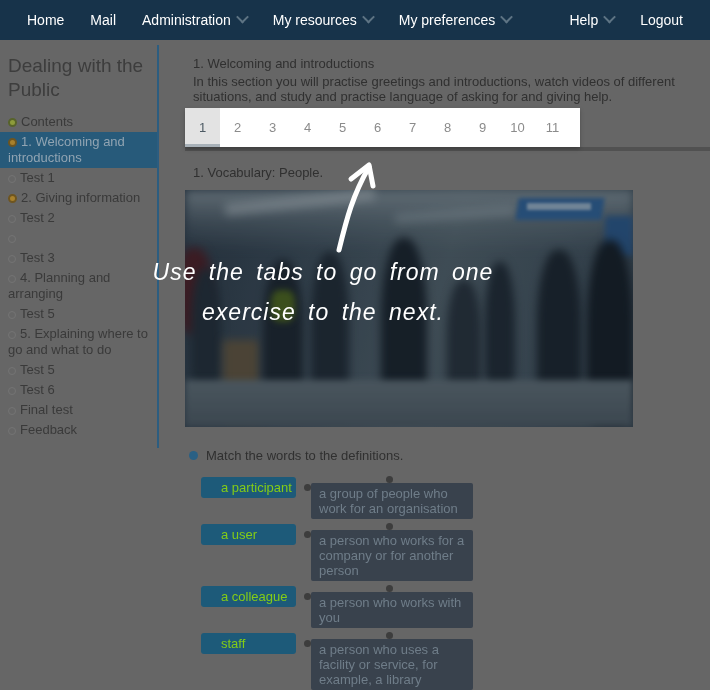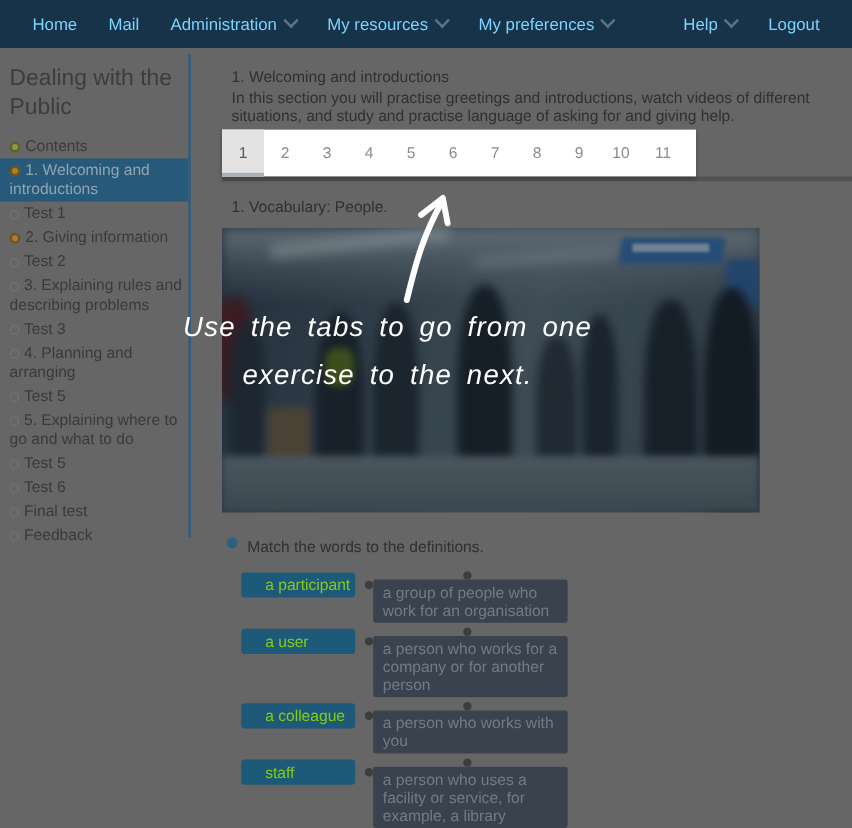--- a/index.html
+++ b/index.html
@@ -3,21 +3,21 @@
 <meta charset="utf-8">
 <style>
   html,body{margin:0;padding:0;}
   body{font-family:"Liberation Sans","DejaVu Sans",sans-serif;background:#444;}
   .page{position:relative;width:710px;height:690px;margin:0 auto;overflow:hidden;
         background:#666666;}
 
   
   .navbar{position:absolute;left:0;top:0;width:710px;height:40px;background:#17334a;
           display:flex;align-items:center;box-sizing:border-box;padding:0 14px;}
-  .nav-item{display:flex;align-items:center;gap:7px;color:#7dd3fc;font-size:14px;
+  .nav-item{display:flex;align-items:center;gap:7px;color:#ffffff;font-size:14px;
             padding:0 13px;height:40px;line-height:40px;cursor:pointer;white-space:nowrap;}
   .nav-spacer{margin-left:auto;}
   .chev{width:7px;height:7px;border-right:2px solid #5e7484;border-bottom:2px solid #5e7484;
         transform:rotate(45deg) translate(-1px,-1px);display:inline-block;margin-top:-4px;}
 
   
   .sidebar{position:absolute;left:0;top:40px;width:157px;color:#3a3a3a;}
   .sidebar-title{font-size:19px;line-height:24px;color:#3d3d3d;padding:14px 10px 2px 8px;}
   .side-list{list-style:none;margin:8px 0 0 0;padding:0;}
   .side-item{font-size:13px;line-height:16px;padding:2px 4px 2px 8px;color:#3a3a3a;cursor:pointer;}
@@ -33,21 +33,21 @@
   .content{position:absolute;left:185px;top:40px;width:525px;color:#303030;font-size:13px;}
   .section-title{margin:16px 0 0 8px;line-height:16px;}
   .section-intro{margin:2px 0 0 8px;line-height:15px;width:515px;}
   .tabs-wrap{margin-top:4px;border-bottom:4px solid rgba(0,0,0,0.2);height:39px;}
   .tabs-box{display:inline-flex;background:#ffffff;height:39px;padding-right:10px;
             box-shadow:0 2px 4px rgba(0,0,0,0.25);position:relative;z-index:5;}
   .tab{width:35px;height:39px;line-height:39px;text-align:center;font-size:13px;
        color:#8b8b8b;cursor:pointer;box-sizing:border-box;}
   .tab.active{background:#e3e3e3;border-bottom:3px solid #a9b2b9;color:#4d5a64;}
   .exercise-title{margin:14px 0 0 8px;line-height:16px;}
-  .instruction-row{margin:21px 0 0 4px;display:flex;align-items:flex-start;gap:8px;}
+  .instruction-row{margin:21px 0 0 4px;display:flex;align-items:center;gap:8px;}
   .dot-blue{width:9px;height:9px;border-radius:50%;background:#2a6084;flex:0 0 auto;}
 
   
   .photo{position:relative;margin:9px 0 0 0;width:448px;height:237px;overflow:hidden;
          background:linear-gradient(105deg,#2b3947 0%,#3c4c59 30%,#4e5e68 55%,#42525e 78%,#33414d 100%);}
   .photo *{position:absolute;}
   .ph-ceiling{left:0;top:0;width:448px;height:62px;
       background:linear-gradient(180deg,#77858e 0%,rgba(110,125,135,0.4) 55%,transparent 100%);
       filter:blur(5px);}
   .ph-beam1{left:40px;top:6px;width:150px;height:12px;background:#aeb9c0;opacity:.55;filter:blur(5px);transform:rotate(-6deg);}
@@ -149,21 +149,21 @@
 
         <li class="side-item progress">
           <span class="bullet"></span><span>2. Giving information</span>
         </li>
 
         <li class="side-item todo">
           <span class="bullet"></span><span>Test 2</span>
         </li>
 
         <li class="side-item todo">
-          <span class="bullet"></span><span>3. Explaining rules and describing problems</span>
+          <span class="bullet"></span>
         </li>
 
         <li class="side-item todo">
           <span class="bullet"></span><span>Test 3</span>
         </li>
 
         <li class="side-item todo">
           <span class="bullet"></span><span>4. Planning and arranging</span>
         </li>
 

